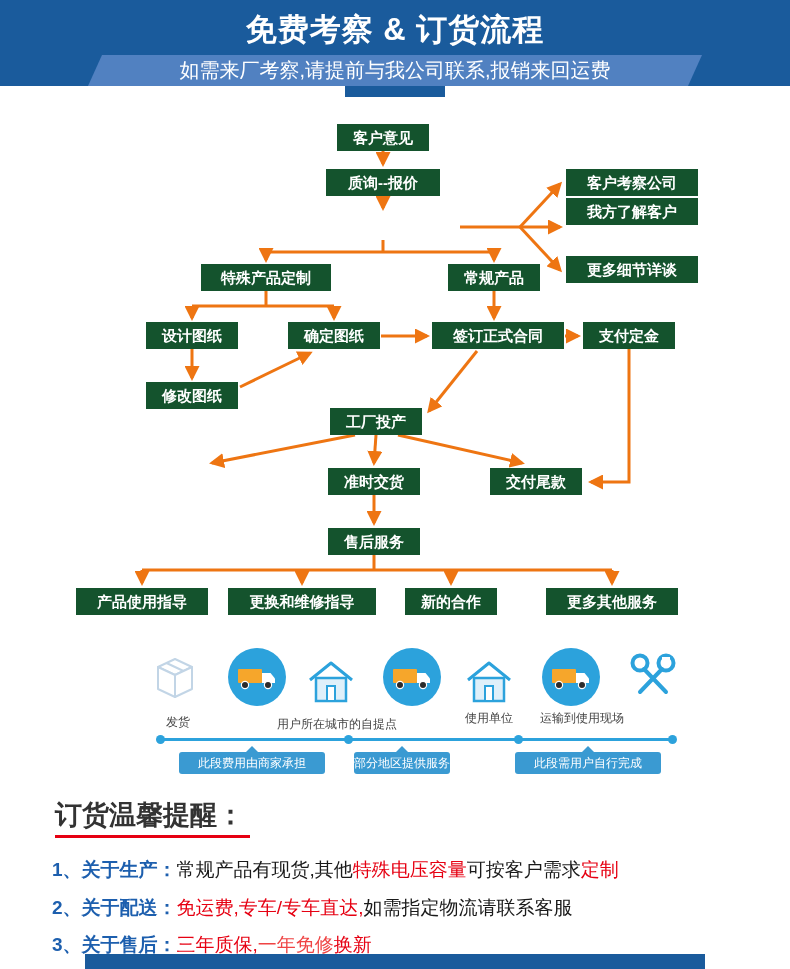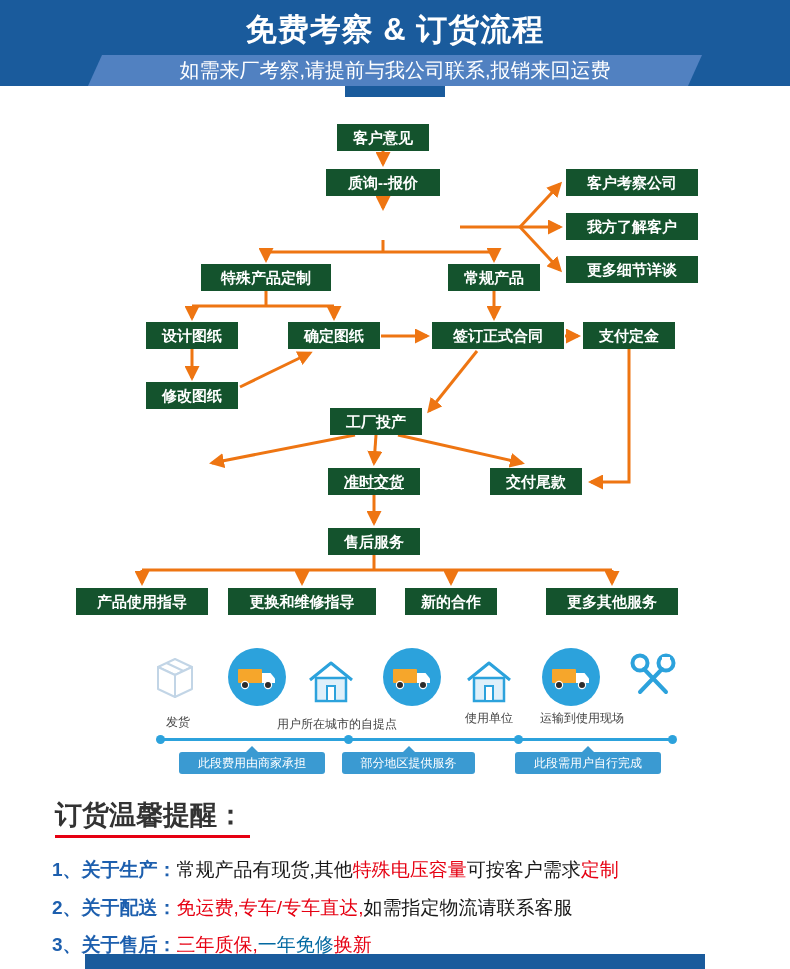--- a/index.html
+++ b/index.html
@@ -81,31 +81,31 @@
       <line x1="142" y1="570" x2="142" y2="583" marker-end="url(#ar)"></line>
       <line x1="302" y1="570" x2="302" y2="583" marker-end="url(#ar)"></line>
       <line x1="451" y1="570" x2="451" y2="583" marker-end="url(#ar)"></line>
       <line x1="612" y1="570" x2="612" y2="583" marker-end="url(#ar)"></line>
     </g>
   </svg>
 
   <div class="node" style="left:337px;top:124px;width:92px;">客户意见</div>
   <div class="node" style="left:326px;top:169px;width:114px;">质询--报价</div>
   <div class="node" style="left:566px;top:169px;width:132px;">客户考察公司</div>
-  <div class="node" style="left:566px;top:213px;width:132px;">我方了解客户</div>
+  <div class="node" style="left:566px;top:198px;width:132px;">我方了解客户</div>
   <div class="node" style="left:566px;top:256px;width:132px;">更多细节详谈</div>
   <div class="node" style="left:201px;top:264px;width:130px;">特殊产品定制</div>
   <div class="node" style="left:448px;top:264px;width:92px;">常规产品</div>
   <div class="node" style="left:146px;top:322px;width:92px;">设计图纸</div>
   <div class="node" style="left:288px;top:322px;width:92px;">确定图纸</div>
   <div class="node" style="left:432px;top:322px;width:132px;">签订正式合同</div>
   <div class="node" style="left:583px;top:322px;width:92px;">支付定金</div>
   <div class="node" style="left:146px;top:382px;width:92px;">修改图纸</div>
   <div class="node" style="left:330px;top:408px;width:92px;">工厂投产</div>
-  <div class="node" style="left:328px;top:468px;width:92px;text-decoration:underline;">准时交货</div>
+  <div class="node" style="left:328px;top:468px;width:92px;">准时交货</div>
   <div class="node" style="left:490px;top:468px;width:92px;">交付尾款</div>
   <div class="node" style="left:328px;top:528px;width:92px;">售后服务</div>
   <div class="node" style="left:76px;top:588px;width:132px;">产品使用指导</div>
   <div class="node" style="left:228px;top:588px;width:148px;">更换和维修指导</div>
   <div class="node" style="left:405px;top:588px;width:92px;">新的合作</div>
   <div class="node" style="left:546px;top:588px;width:132px;">更多其他服务</div>
 
   <svg class="ico" style="left:150px;top:652px;" width="50" height="50" viewBox="0 0 50 50">
     <g fill="#ffffff" stroke="#c2d5e6" stroke-width="2" stroke-linejoin="round">
       <polygon points="8,15 25,7 42,15 25,23"></polygon>
@@ -165,24 +165,24 @@
   <div class="icon-label" style="left:263px;top:716px;width:148px;">用户所在城市的自提点</div>
   <div class="icon-label" style="left:459px;top:710px;width:60px;">使用单位</div>
   <div class="icon-label" style="left:533px;top:710px;width:98px;">运输到使用现场</div>
 
   <div class="tl-line"></div>
   <div class="tl-dot" style="left:156px;"></div>
   <div class="tl-dot" style="left:344px;"></div>
   <div class="tl-dot" style="left:514px;"></div>
   <div class="tl-dot" style="left:668px;"></div>
   <div class="tl-tag" style="left:179px;width:146px;">此段费用由商家承担</div>
-  <div class="tl-tag" style="left:342px;width:133px;">部分地区提供服务</div>
+  <div class="tl-tag" style="left:354px;width:96px;">部分地区提供服务</div>
   <div class="tl-tag" style="left:515px;width:146px;">此段需用户自行完成</div>
 
   <div class="reminder-title">订货温馨提醒：</div>
   <div class="reminder-underline"></div>
   <p class="r-item" style="top:838px;"><span style="color: rgb(29, 95, 174); font-weight: 700;">1、</span><span style="color: rgb(29, 95, 174); font-weight: 700;">关于生产：</span><span style="color: rgb(26, 26, 26);">常规产品有现货,其他</span><span style="color: rgb(230, 0, 18);">特殊电压容量</span><span style="color: rgb(26, 26, 26);">可按客户需求</span><span style="color: rgb(230, 0, 18);">定制</span></p>
   <p class="r-item" style="top:876px;"><span style="color: rgb(29, 95, 174); font-weight: 700;">2、</span><span style="color: rgb(29, 95, 174); font-weight: 700;">关于配送：</span><span style="color: rgb(230, 0, 18);">免运费,专车/专车直达,</span><span style="color: rgb(26, 26, 26);">如需指定物流请联系客服</span></p>
-  <p class="r-item" style="top:913px;"><span style="color: rgb(29, 95, 174); font-weight: 700;">3、</span><span style="color: rgb(29, 95, 174); font-weight: 700;">关于售后：</span><span style="color: rgb(230, 0, 18);">三年质保,</span><span style="color: #0369a1;">一年免修</span><span style="color: rgb(230, 0, 18);">换新</span></p>
+  <p class="r-item" style="top:913px;"><span style="color: rgb(29, 95, 174); font-weight: 700;">3、</span><span style="color: rgb(29, 95, 174); font-weight: 700;">关于售后：</span><span style="color: rgb(230, 0, 18);">三年质保,</span><span style="color: #ef4444;">一年免修</span><span style="color: rgb(230, 0, 18);">换新</span></p>
 
   <footer class="bottom-bar"></footer>
 
 </div>
 
 </body></html>

